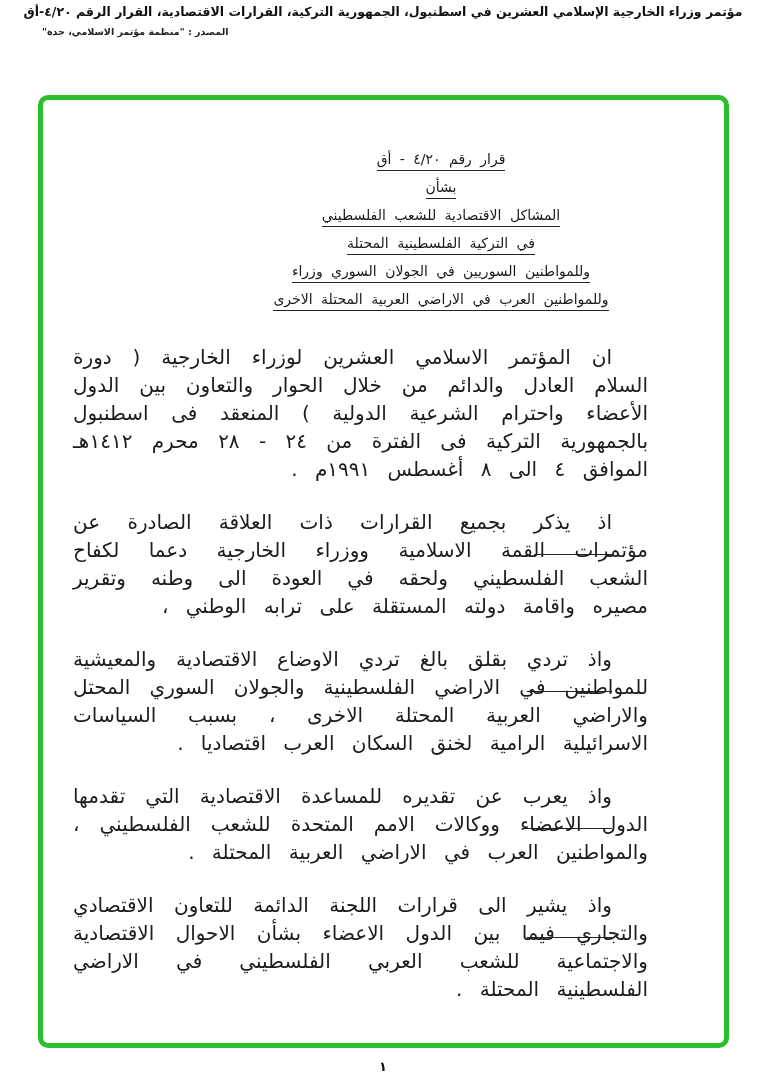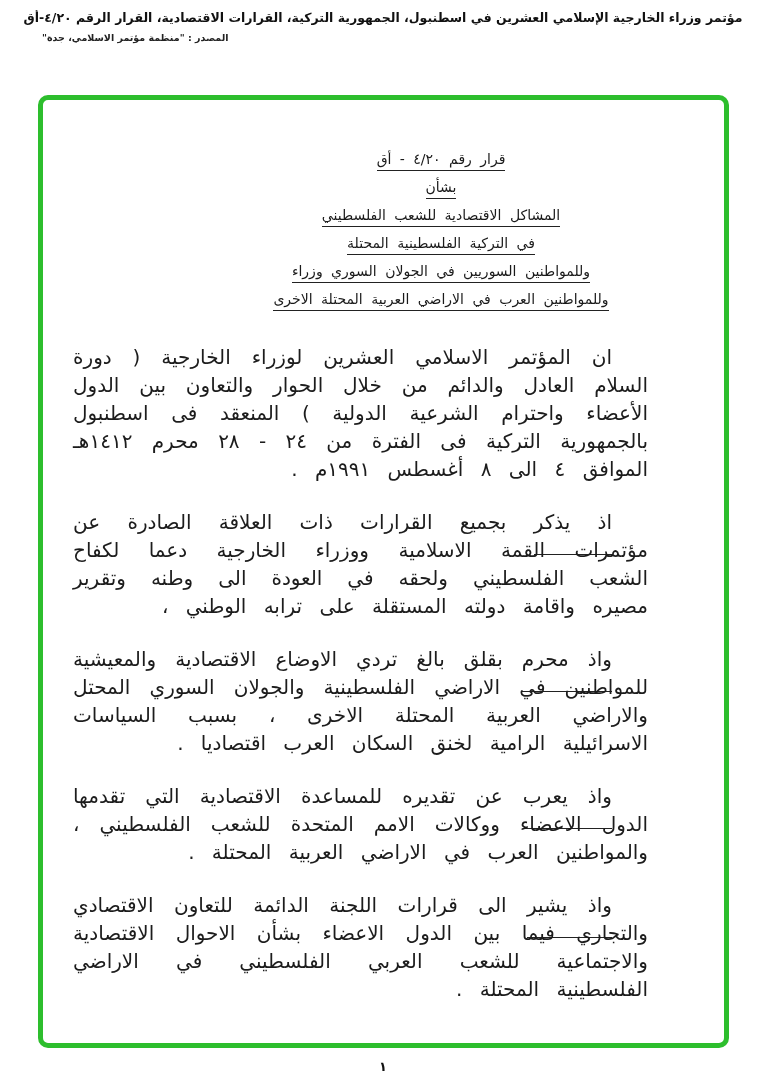--- a/index.html
+++ b/index.html
@@ -7,21 +7,21 @@
   body {
     width: 766px; height: 1084px;
     font-family: "DejaVu Sans", sans-serif;
     color: #1e1e1e;
     overflow: hidden;
     position: relative;
   }
   .page { position: relative; width: 766px; height: 1084px; }
 
   
-  .page-header { padding-top: 10px; }
+  .page-header { padding-top: 4px; }
   .header-title {
     direction: rtl;
     text-align: center;
     font-size: 12.5px;
     font-weight: bold;
     white-space: nowrap;
     overflow: hidden;
     color: #111;
   }
   .header-source {
@@ -109,21 +109,21 @@
           <div class="title-line"><span class="u">قرار رقم ٤/٢٠ - أق</span></div>
           <div class="title-line"><span class="u">بشأن</span></div>
           <div class="title-line"><span class="u">المشاكل الاقتصادية للشعب الفلسطيني</span></div>
           <div class="title-line"><span class="u">في التركية الفلسطينية المحتلة</span></div>
           <div class="title-line"><span class="u">وللمواطنين السوريين في الجولان السوري وزراء</span></div>
           <div class="title-line"><span class="u">وللمواطنين العرب في الاراضي العربية المحتلة الاخرى</span></div>
         </div>
       <div class="body-block" id="body-block">
           <p class="para">ان المؤتمر الاسلامي العشرين لوزراء الخارجية ( دورة السلام العادل والدائم من خلال الحوار والتعاون بين الدول الأعضاء واحترام الشرعية الدولية ) المنعقد فى اسطنبول بالجمهورية التركية فى الفترة من ٢٤ - ٢٨ محرم ١٤١٢هـ الموافق ٤ الى ٨ أغسطس ١٩٩١م .</p>
           <p class="para"><span class="lead">اذ يذكر</span> بجميع القرارات ذات العلاقة الصادرة عن مؤتمرات القمة الاسلامية ووزراء الخارجية دعما لكفاح الشعب الفلسطيني ولحقه في العودة الى وطنه وتقرير مصيره واقامة دولته المستقلة على ترابه الوطني ،</p>
-          <p class="para"><span class="lead">واذ محرم</span> بقلق بالغ تردي الاوضاع الاقتصادية والمعيشية للمواطنين في الاراضي الفلسطينية والجولان السوري المحتل والاراضي العربية المحتلة الاخرى ، بسبب السياسات الاسرائيلية الرامية لخنق السكان العرب اقتصاديا .</p>
+          <p class="para"><span class="lead">واذ تردي</span> بقلق بالغ تردي الاوضاع الاقتصادية والمعيشية للمواطنين في الاراضي الفلسطينية والجولان السوري المحتل والاراضي العربية المحتلة الاخرى ، بسبب السياسات الاسرائيلية الرامية لخنق السكان العرب اقتصاديا .</p>
           <p class="para"><span class="lead">واذ يعرب</span> عن تقديره للمساعدة الاقتصادية التي تقدمها الدول الاعضاء ووكالات الامم المتحدة للشعب الفلسطيني ، والمواطنين العرب في الاراضي العربية المحتلة .</p>
           <p class="para"><span class="lead">واذ يشير</span> الى قرارات اللجنة الدائمة للتعاون الاقتصادي والتجاري فيما بين الدول الاعضاء بشأن الاحوال الاقتصادية والاجتماعية للشعب العربي الفلسطيني في الاراضي الفلسطينية المحتلة .</p>
         </div>
     </div>
   </div>
 
   <footer class="page-footer">
     <span class="page-number">١</span>
   </footer>
 

